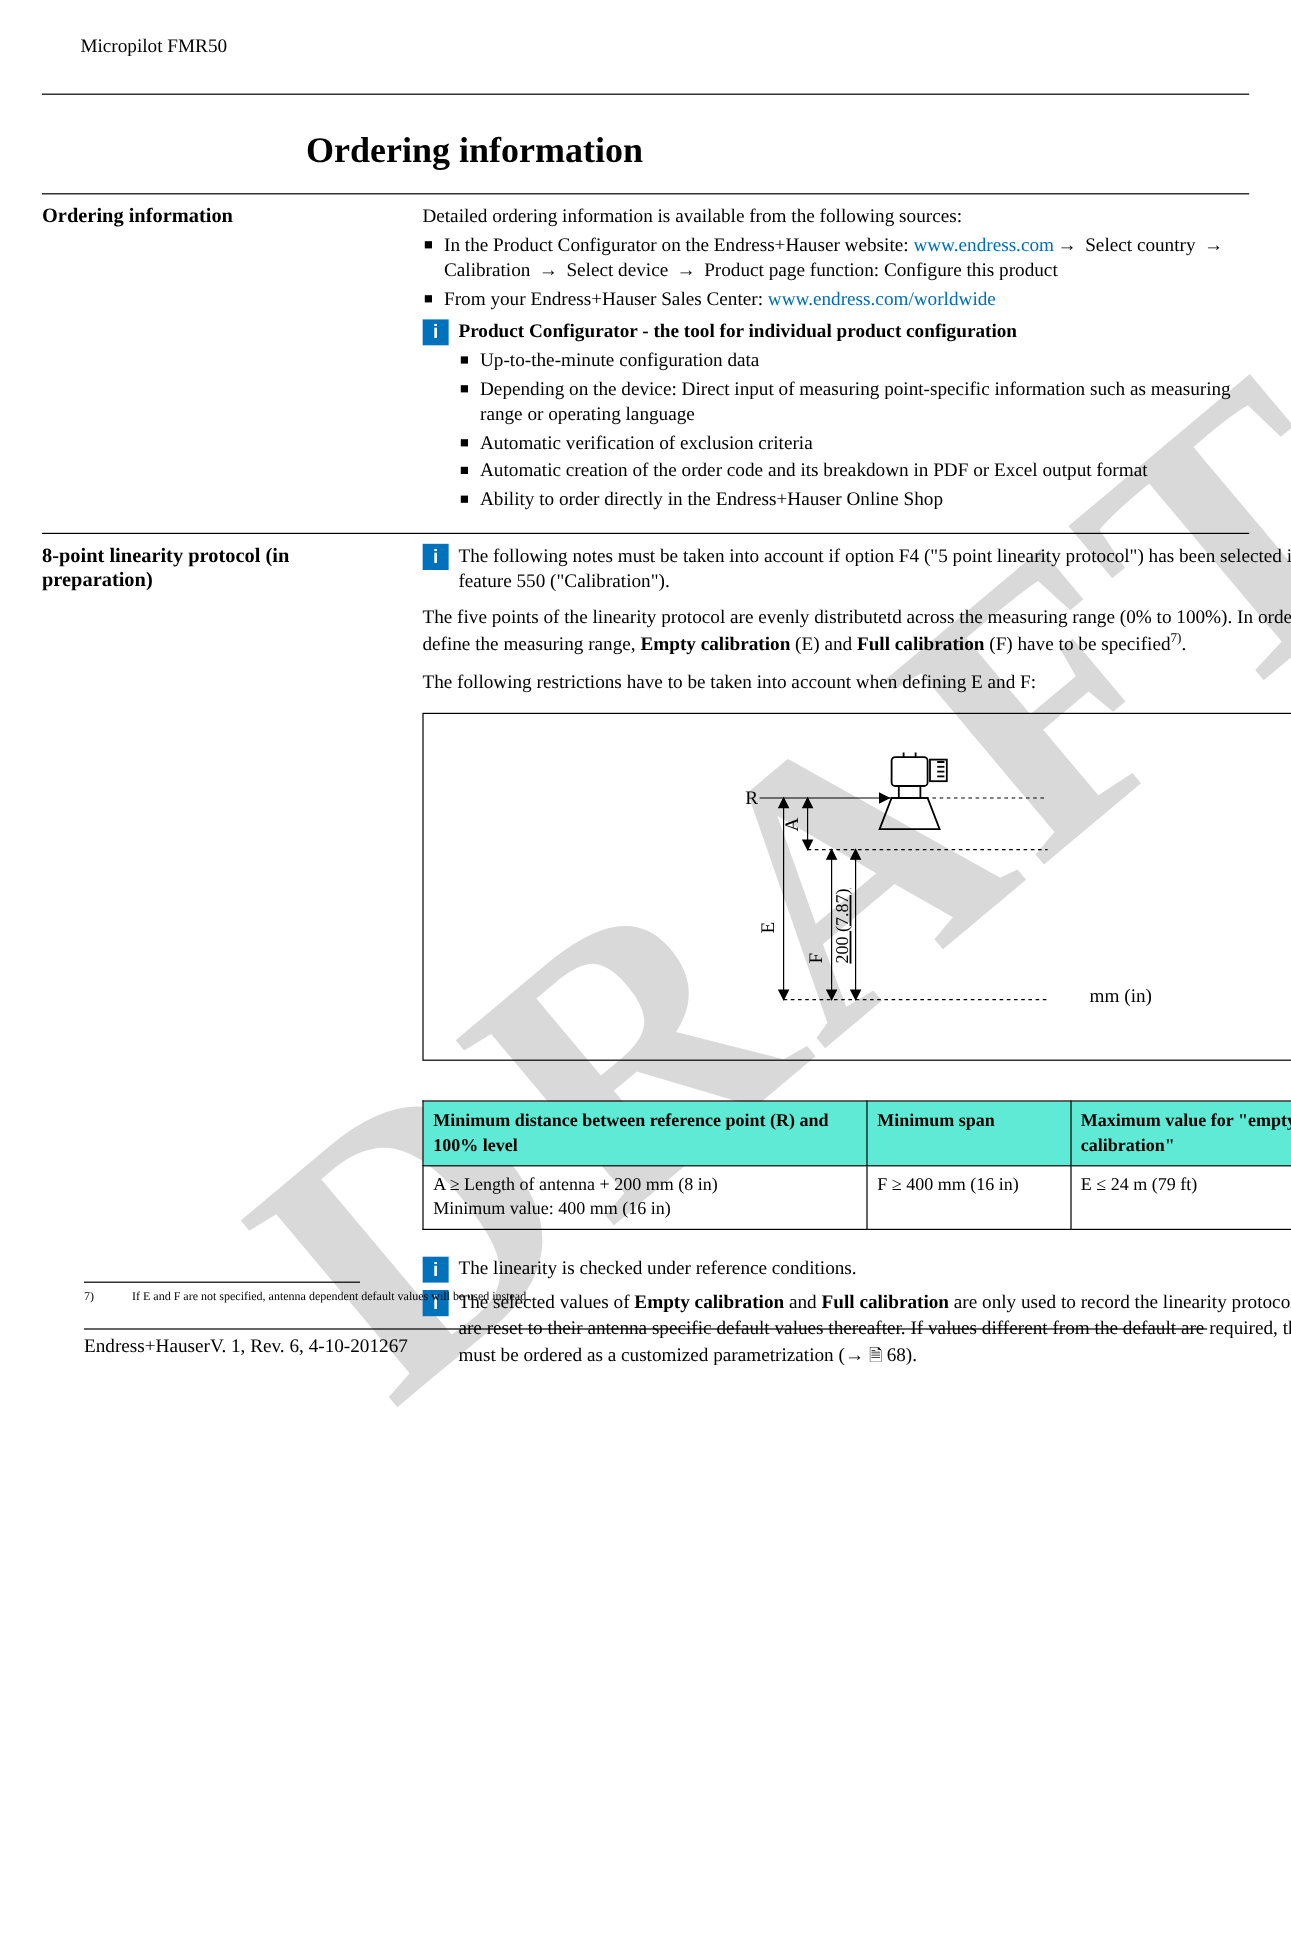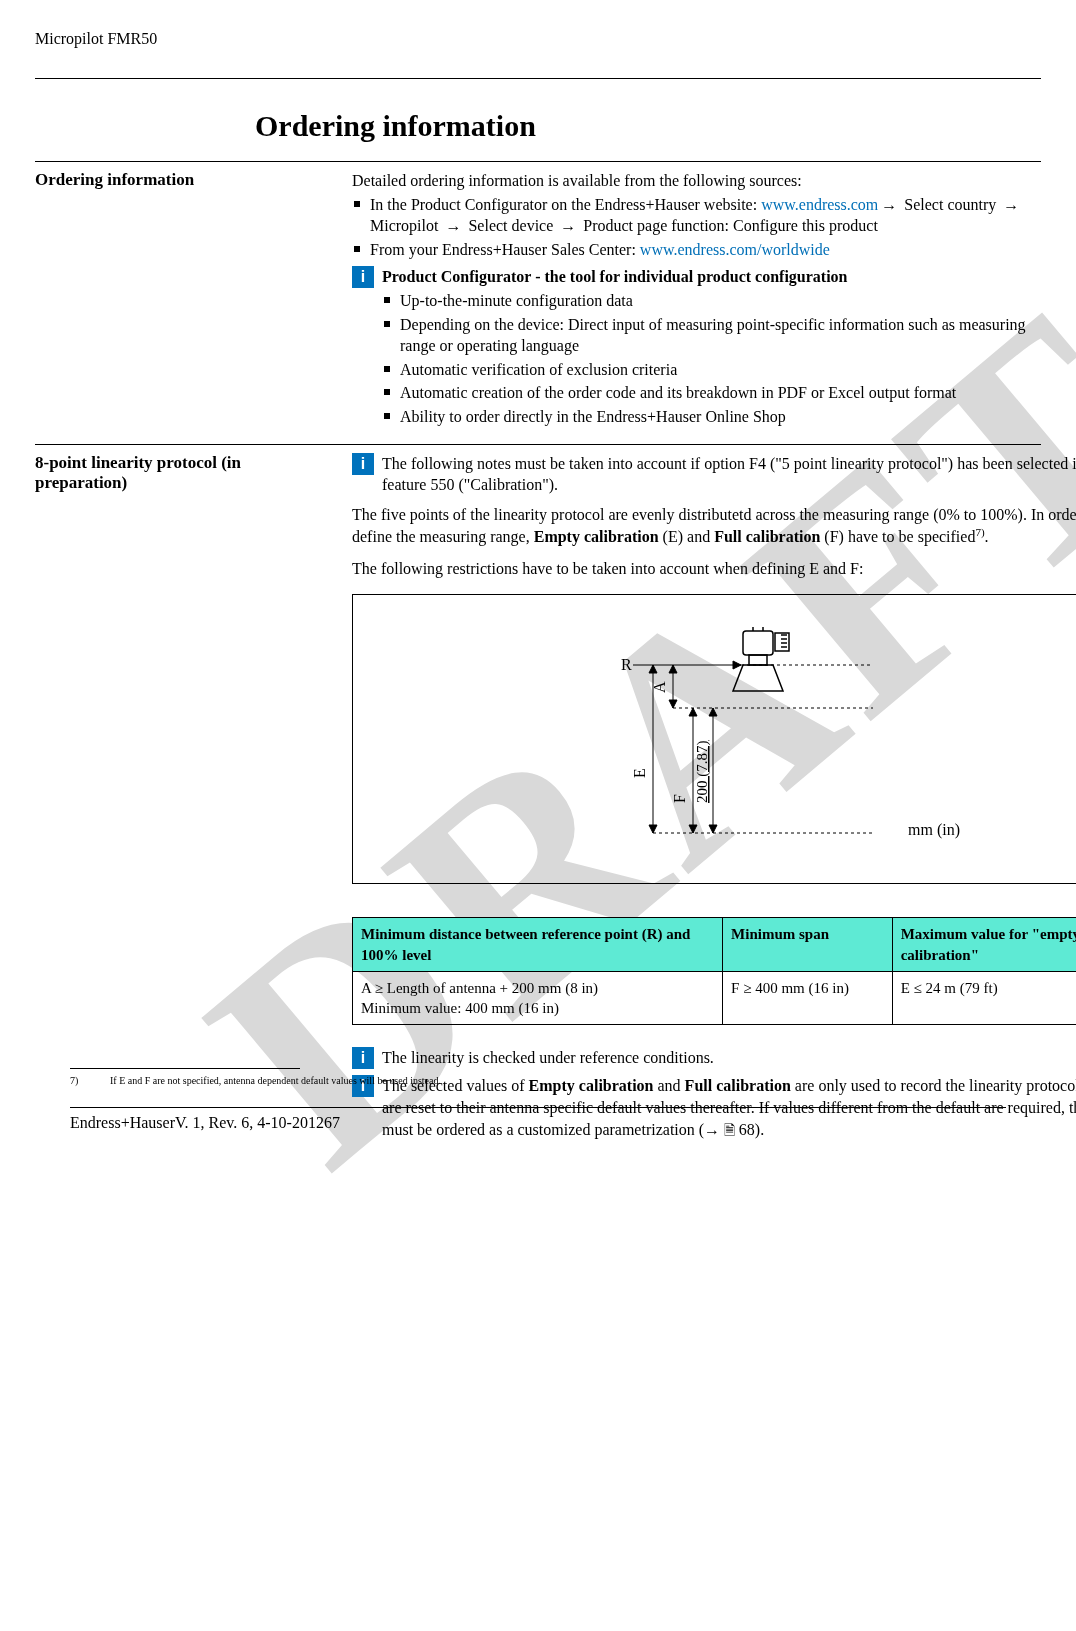--- a/index.html
+++ b/index.html
@@ -29,20 +29,21 @@
     pointer-events: none;
     z-index: 0;
   }
   .content {
     position: relative;
     z-index: 1;
   }
   .header-top {
     font-size: 16px;
     margin-bottom: 30px;
+    margin-left: 32px;
   }
   .hr-top {
     border: none;
     border-top: 1.5px solid #000;
     margin: 6px 0 30px 0;
   }
   h1.section-title {
     font-size: 30px;
     font-weight: bold;
     margin: 0 0 18px 220px;
@@ -176,21 +177,21 @@
     <h1 class="section-title">Ordering information</h1>
 
     <hr class="hr-sect">
 
     <div class="row">
       <div class="side-label">Ordering information</div>
       <div class="body-col">
         <div>Detailed ordering information is available from the following sources:</div>
         <ul class="sq">
           <li>
-            <span>In the Product Configurator on the Endress+Hauser website: </span><span class="link">www.endress.com</span><span class="arrow">→</span><span> Select country </span><span class="arrow">→</span><span> Micropilot </span><span class="arrow">→</span><span> Select device </span><span class="arrow">→</span><span> Product page function: Configure this product</span>
+            <span>In the Product Configurator on the Endress+Hauser website: </span><span class="link">www.endress.com</span><span class="arrow">→</span><span> Select country </span><span class="arrow">→</span><span> Calibration </span><span class="arrow">→</span><span> Select device </span><span class="arrow">→</span><span> Product page function: Configure this product</span>
           </li>
           <li>
             <span>From your Endress+Hauser Sales Center: </span><span class="link">www.endress.com/worldwide</span>
           </li>
         </ul>
 
         <div class="info-box">
           <div class="info-icon">
             <svg width="22" height="22" viewBox="0 0 22 22">
                 <rect x="0" y="0" width="22" height="22" fill="#0072bc"></rect>

